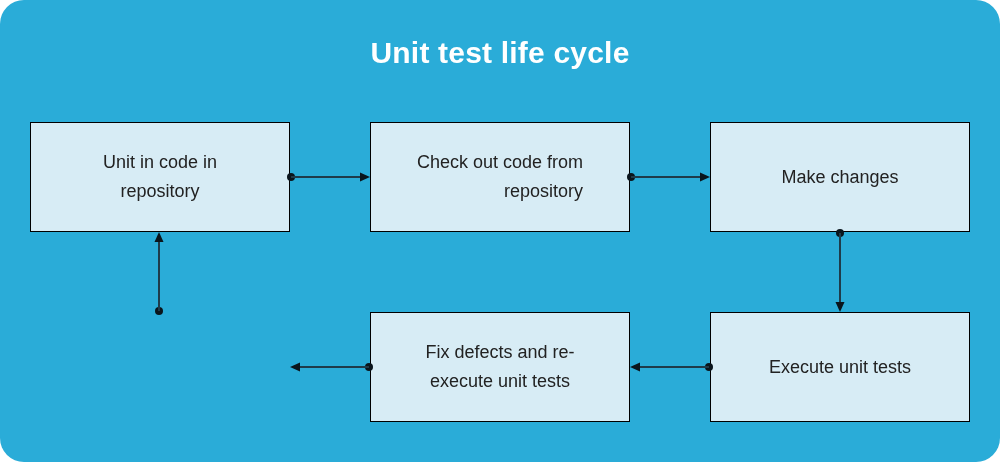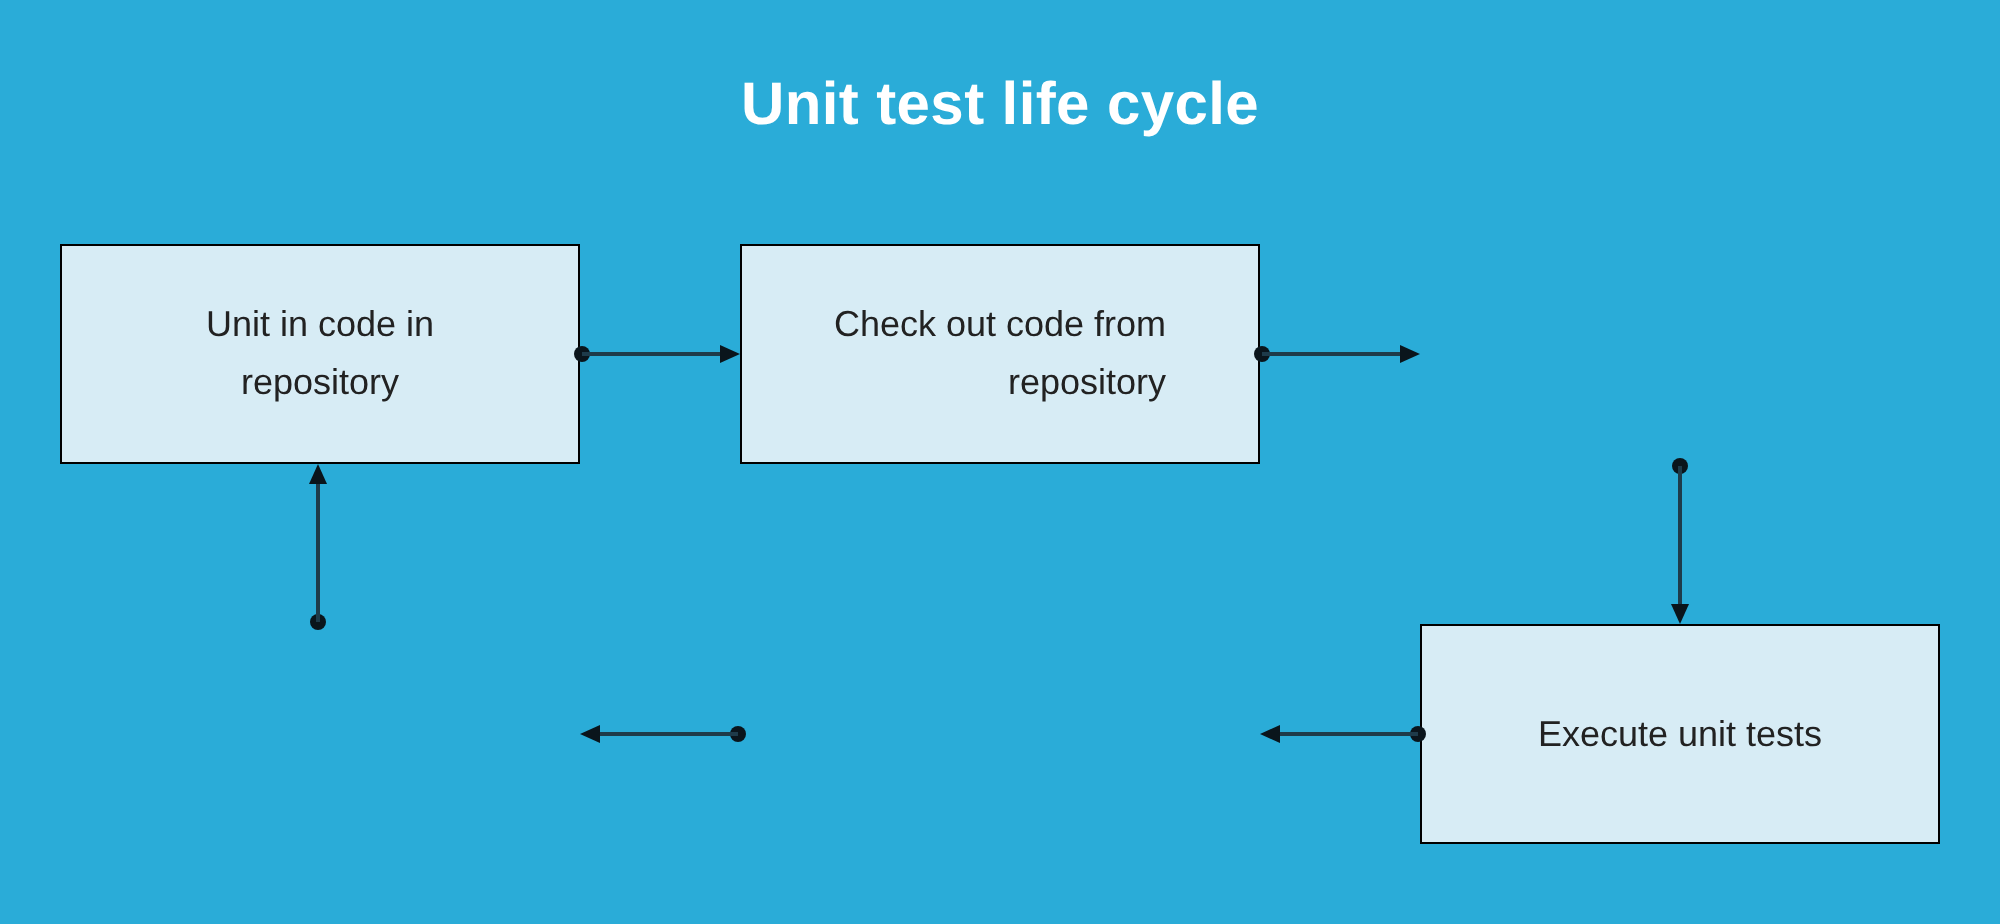--- a/index.html
+++ b/index.html
@@ -15,20 +15,21 @@
   html, body { width: 1000px; height: 462px; }
   body {
     font-family: "Liberation Sans", "DejaVu Sans", sans-serif;
     overflow: hidden;
   }
   .canvas {
     position: relative;
     width: 1000px;
     height: 462px;
     background: var(--background);
+    border-radius: 24px;
   }
   .title {
     position: absolute;
     top: 36px;
     left: 0;
     width: 1000px;
     text-align: center;
     color: var(--title-text);
     font-size: 30px;
     font-weight: 700;
@@ -78,22 +79,29 @@
   <div class="node n-check-in">
     <span class="node-label">Unit in code in
 repository</span>
   </div>
 
   <div class="node n-check-out">
     <span class="node-label">Check out code from
 repository</span>
   </div>
 
+  <div class="node n-make-changes">
+    <span class="node-label">Make changes</span>
+  </div>
 
 
+  <div class="node n-fix-defects">
+    <span class="node-label">Fix defects and re-
+execute unit tests</span>
+  </div>
 
   <div class="node n-execute-tests">
     <span class="node-label">Execute unit tests</span>
   </div>
 
   <svg class="edges" viewBox="0 0 1000 462" xmlns="http://www.w3.org/2000/svg">
 
     <g>
       <circle cx="291" cy="177" r="4"></circle>
       <line x1="291" y1="177" x2="361" y2="177"></line>

